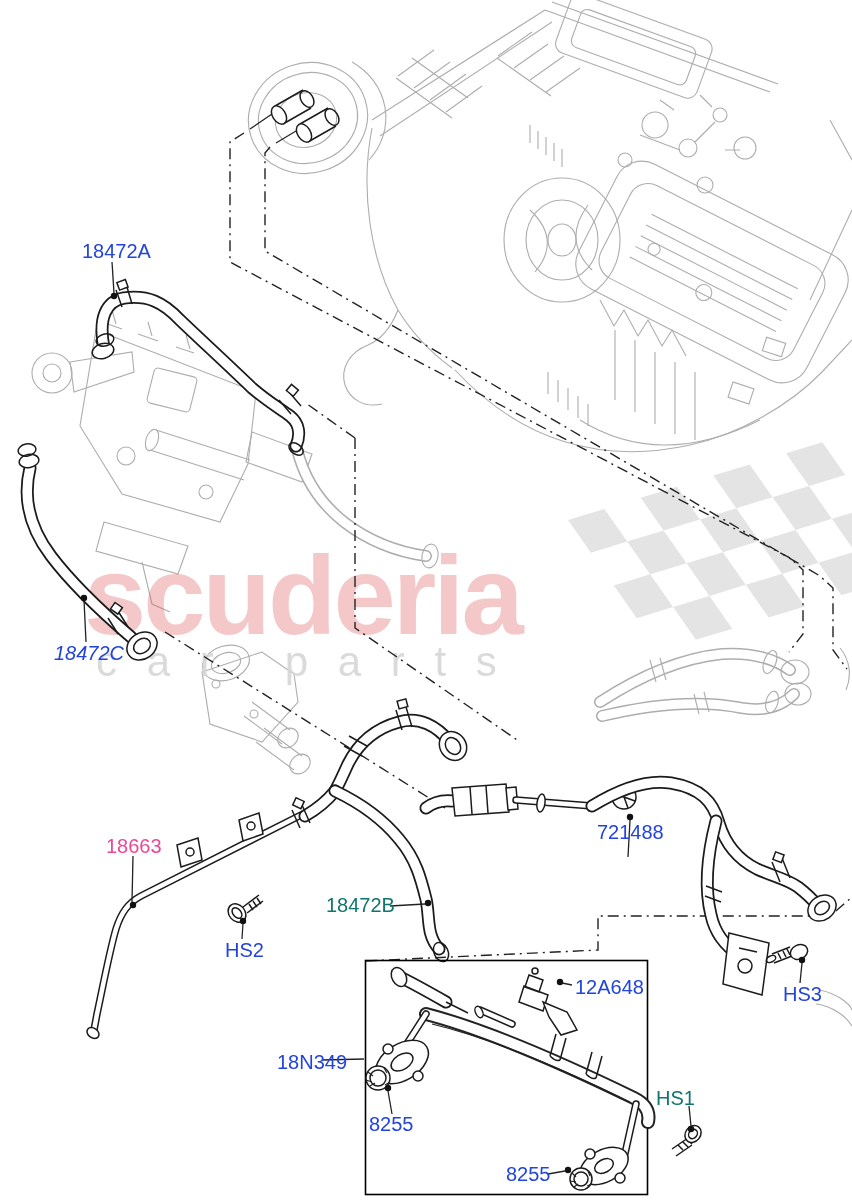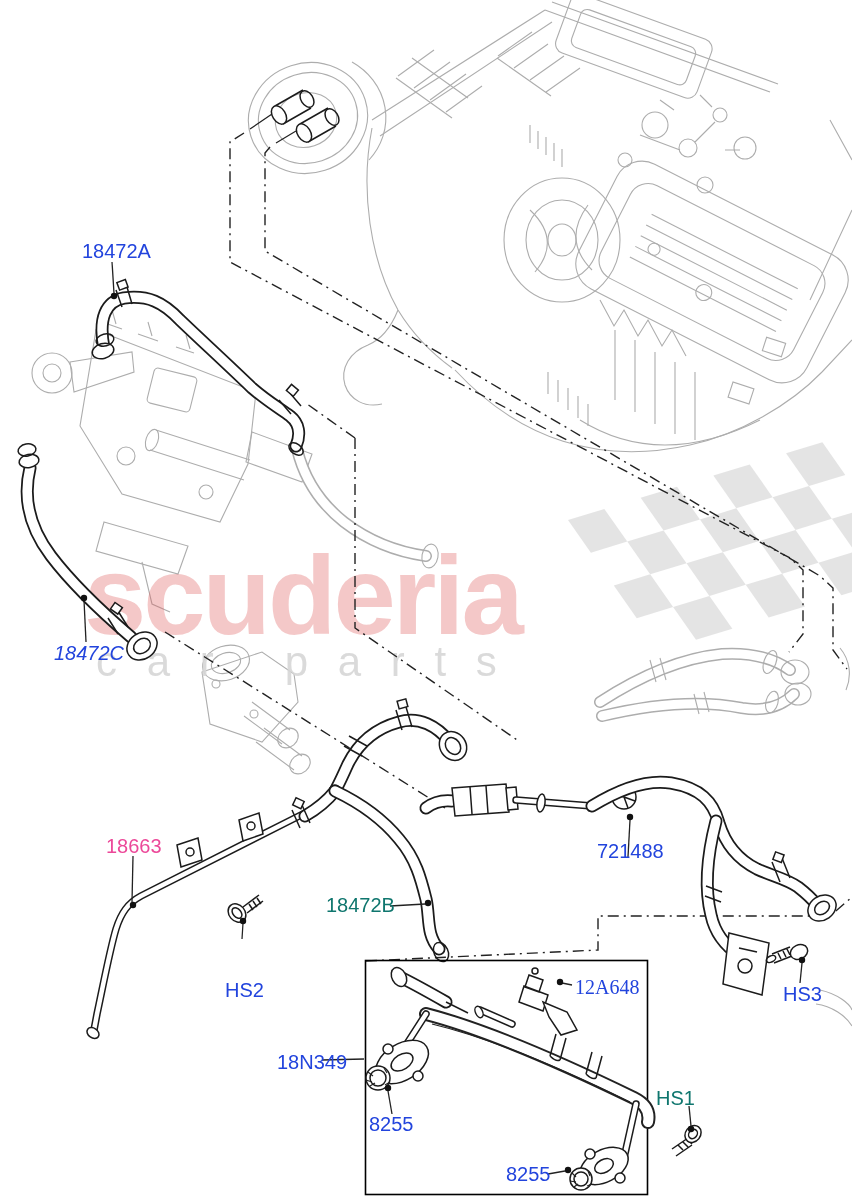--- a/index.html
+++ b/index.html
@@ -313,22 +313,22 @@
         <circle class="dot" cx="560" cy="982" r="3.2"></circle>
     <circle class="dot" cx="388" cy="1088" r="3.2"></circle>
         <circle class="dot" cx="568" cy="1170" r="3.2"></circle>
     <circle class="dot" cx="691" cy="1129" r="3.2"></circle>
   </g>
 </svg>
 
   <div class="part-label" style="left: 82px; top: 241px; color: rgb(34, 68, 221);">18472A</div>
   <div class="part-label" style="left: 54px; top: 643px; color: rgb(34, 68, 221); font-style: italic;">18472C</div>
   <div class="part-label" style="left: 106px; top: 836px; color: #ec4899;">18663</div>
-  <div class="part-label" style="left: 225px; top: 980px; color: rgb(34, 68, 221);">HS2</div>
+  <div class="part-label" style="left: 225px; top: 940px; color: rgb(34, 68, 221);">HS2</div>
   <div class="part-label" style="left: 326px; top: 895px; color: #0f766e;">18472B</div>
-  <div class="part-label" style="left: 597px; top: 841px; color: rgb(34, 68, 221);">721488</div>
+  <div class="part-label" style="left: 597px; top: 822px; color: rgb(34, 68, 221);">721488</div>
   <div class="part-label" style="left: 783px; top: 984px; color: rgb(34, 68, 221);">HS3</div>
-  <div class="part-label" style="left: 575px; top: 977px; color: rgb(34, 68, 221); font-family: Liberation Serif, serif;">12A648</div>
+  <div class="part-label" style="left: 575px; top: 977px; color: rgb(34, 68, 221);">12A648</div>
   <div class="part-label" style="left: 369px; top: 1114px; color: rgb(34, 68, 221);">8255</div>
   <div class="part-label" style="left: 506px; top: 1164px; color: rgb(34, 68, 221);">8255</div>
   <div class="part-label" style="left: 252px; top: 1052px; color: rgb(34, 68, 221); margin-left: 25px;">18N349</div>
   <div class="part-label" style="left: 640px; top: 1088px; color: #0f766e; margin-left: 16px;">HS1</div>
 </div>
 
 </body></html>

